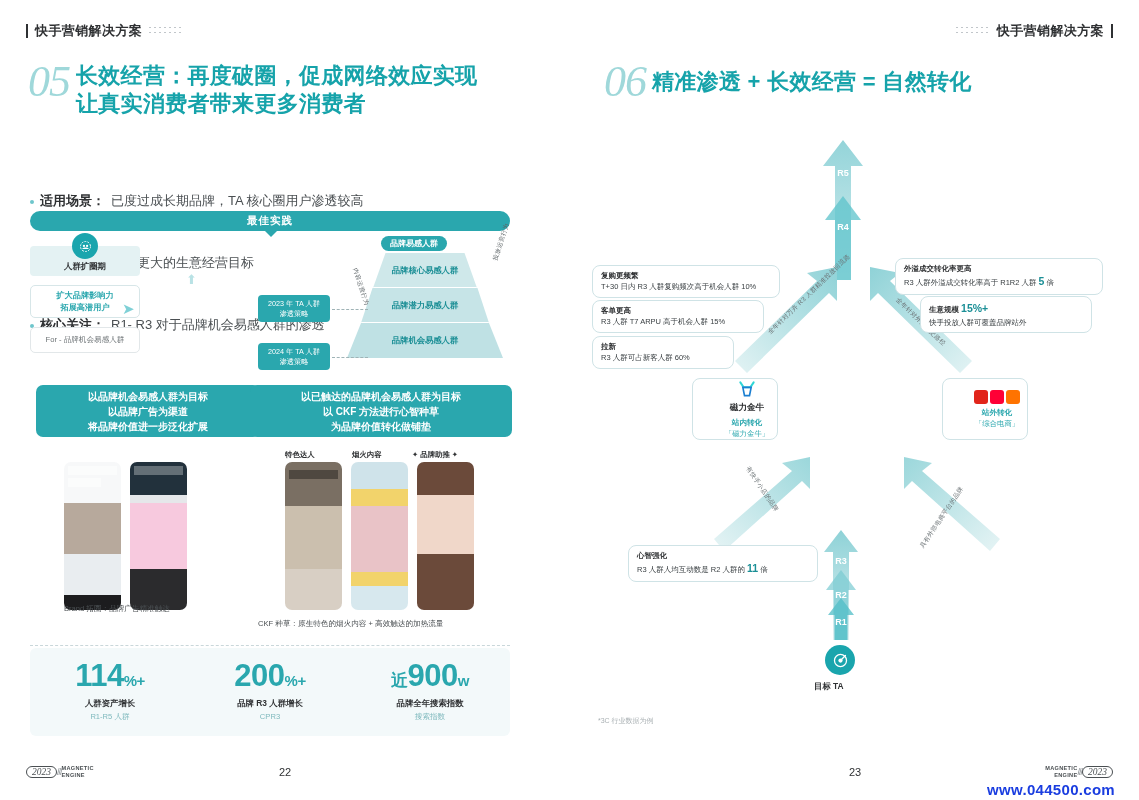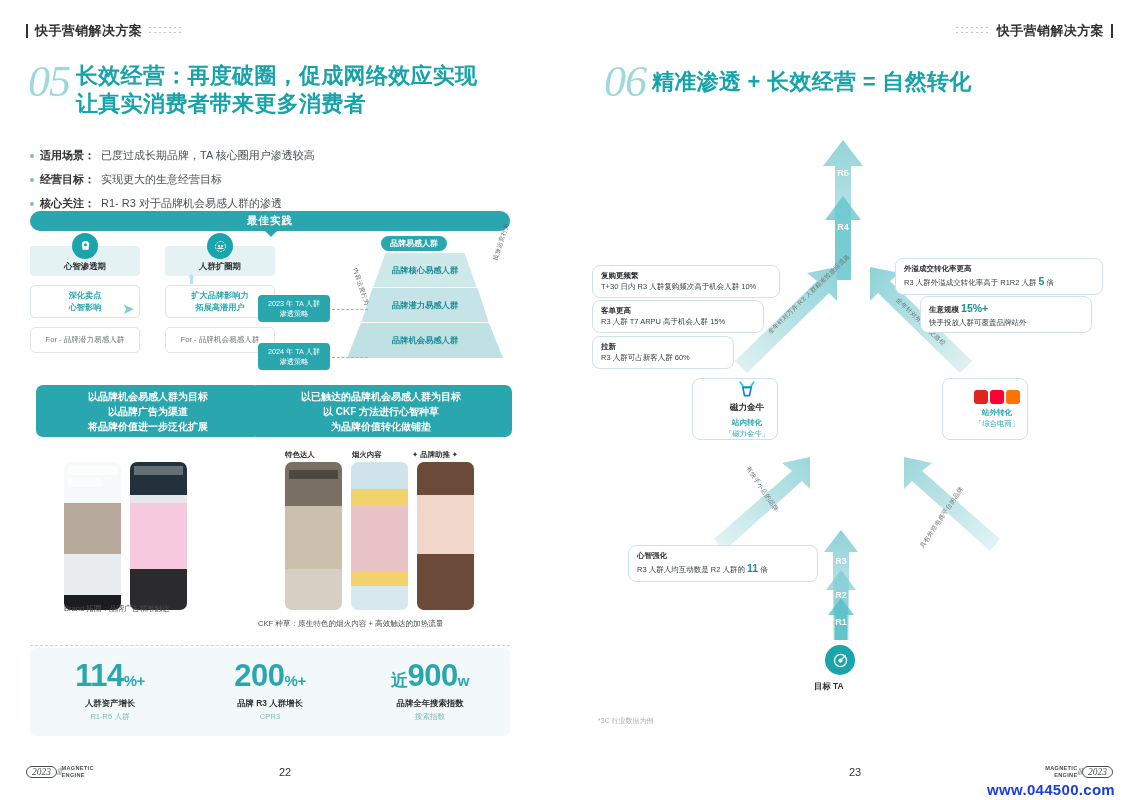--- a/index.html
+++ b/index.html
@@ -27,21 +27,21 @@
   .sec-head { position: absolute; display: flex; align-items: flex-start; }
   .sec-num {
     font-family: "Liberation Serif", "DejaVu Serif", serif;
     font-style: italic; font-size: 44px; color: #9fd8da;
     line-height: .92; letter-spacing: -1px; margin-right: 6px;
   }
   .sec-title { font-size: 22px; font-weight: bold; color: #16a3aa; line-height: 1.27; letter-spacing: .3px; }
 
   
   .bullets { position: absolute; left: 30px; top: 148px; }
-  .bl { display: flex; align-items: baseline; gap: 6px; margin-bottom: 9px; font-size: 11px; color: #4a4f52; }
+  .bl { display: flex; align-items: baseline; gap: 6px; margin-bottom: 9px; font-size: 13px; color: #4a4f52; margin-top: 44px; }
   .bl-dot { width: 4px; height: 4px; border-radius: 50%; background: #6ec6cc; flex: none; position: relative; top: -1px; }
   .bl-k { font-weight: bold; color: #2f3133; }
 
   
   .bp-banner {
     position: absolute; left: 30px; top: 211px; width: 480px; height: 20px;
     background: #2aa7ae; border-radius: 10px;
     display: flex; align-items: center; justify-content: center;
     color: #fff; font-size: 10.5px; font-weight: bold; letter-spacing: 1px;
   }
@@ -232,36 +232,20 @@
         <span class="bl-k">核心关注：</span>
         <span>R1- R3 对于品牌机会易感人群的渗透</span>
       </div>
     </div>
 
     <div class="bp-banner">最佳实践</div>
     <div class="bp-arrow"></div>
 
     <div class="phase-wrap">
       <div class="phase-row">
-        <div class="phase-col">
-          <div style="position:relative;">
-            <div class="phase-icon">
-              <svg viewBox="0 0 24 24">
-                  <path d="M12 3a6 6 0 00-6 6c0 2 1 3 1 5v3h10v-3c0-2 1-3 1-5a6 6 0 00-6-6z"></path>
-                  <circle cx="12" cy="9" r="2.4" fill="#1aa5ad"></circle>
-                </svg>
-            </div>
-            <div class="phase-chip">心智渗透期</div>
-          </div>
-          <div class="box-out">
-            <span>深化卖点</span>
-            <span>心智影响</span>
-          </div>
-          <div class="box-for">For - 品牌潜力易感人群</div>
-        </div>
         <div class="phase-col">
           <div style="position:relative;">
             <div class="phase-icon">
               <svg viewBox="0 0 24 24">
                   <circle cx="12" cy="12" r="8" fill="none" stroke="#fff" stroke-width="1.6" stroke-dasharray="3 2"></circle>
                   <circle cx="9.5" cy="11" r="1.8"></circle>
                   <circle cx="14.5" cy="11" r="1.8"></circle>
                   <path d="M6.5 16c1-2 4-2.6 5.5-2.6S16.5 14 17.5 16z"></path>
                 </svg>
             </div>

